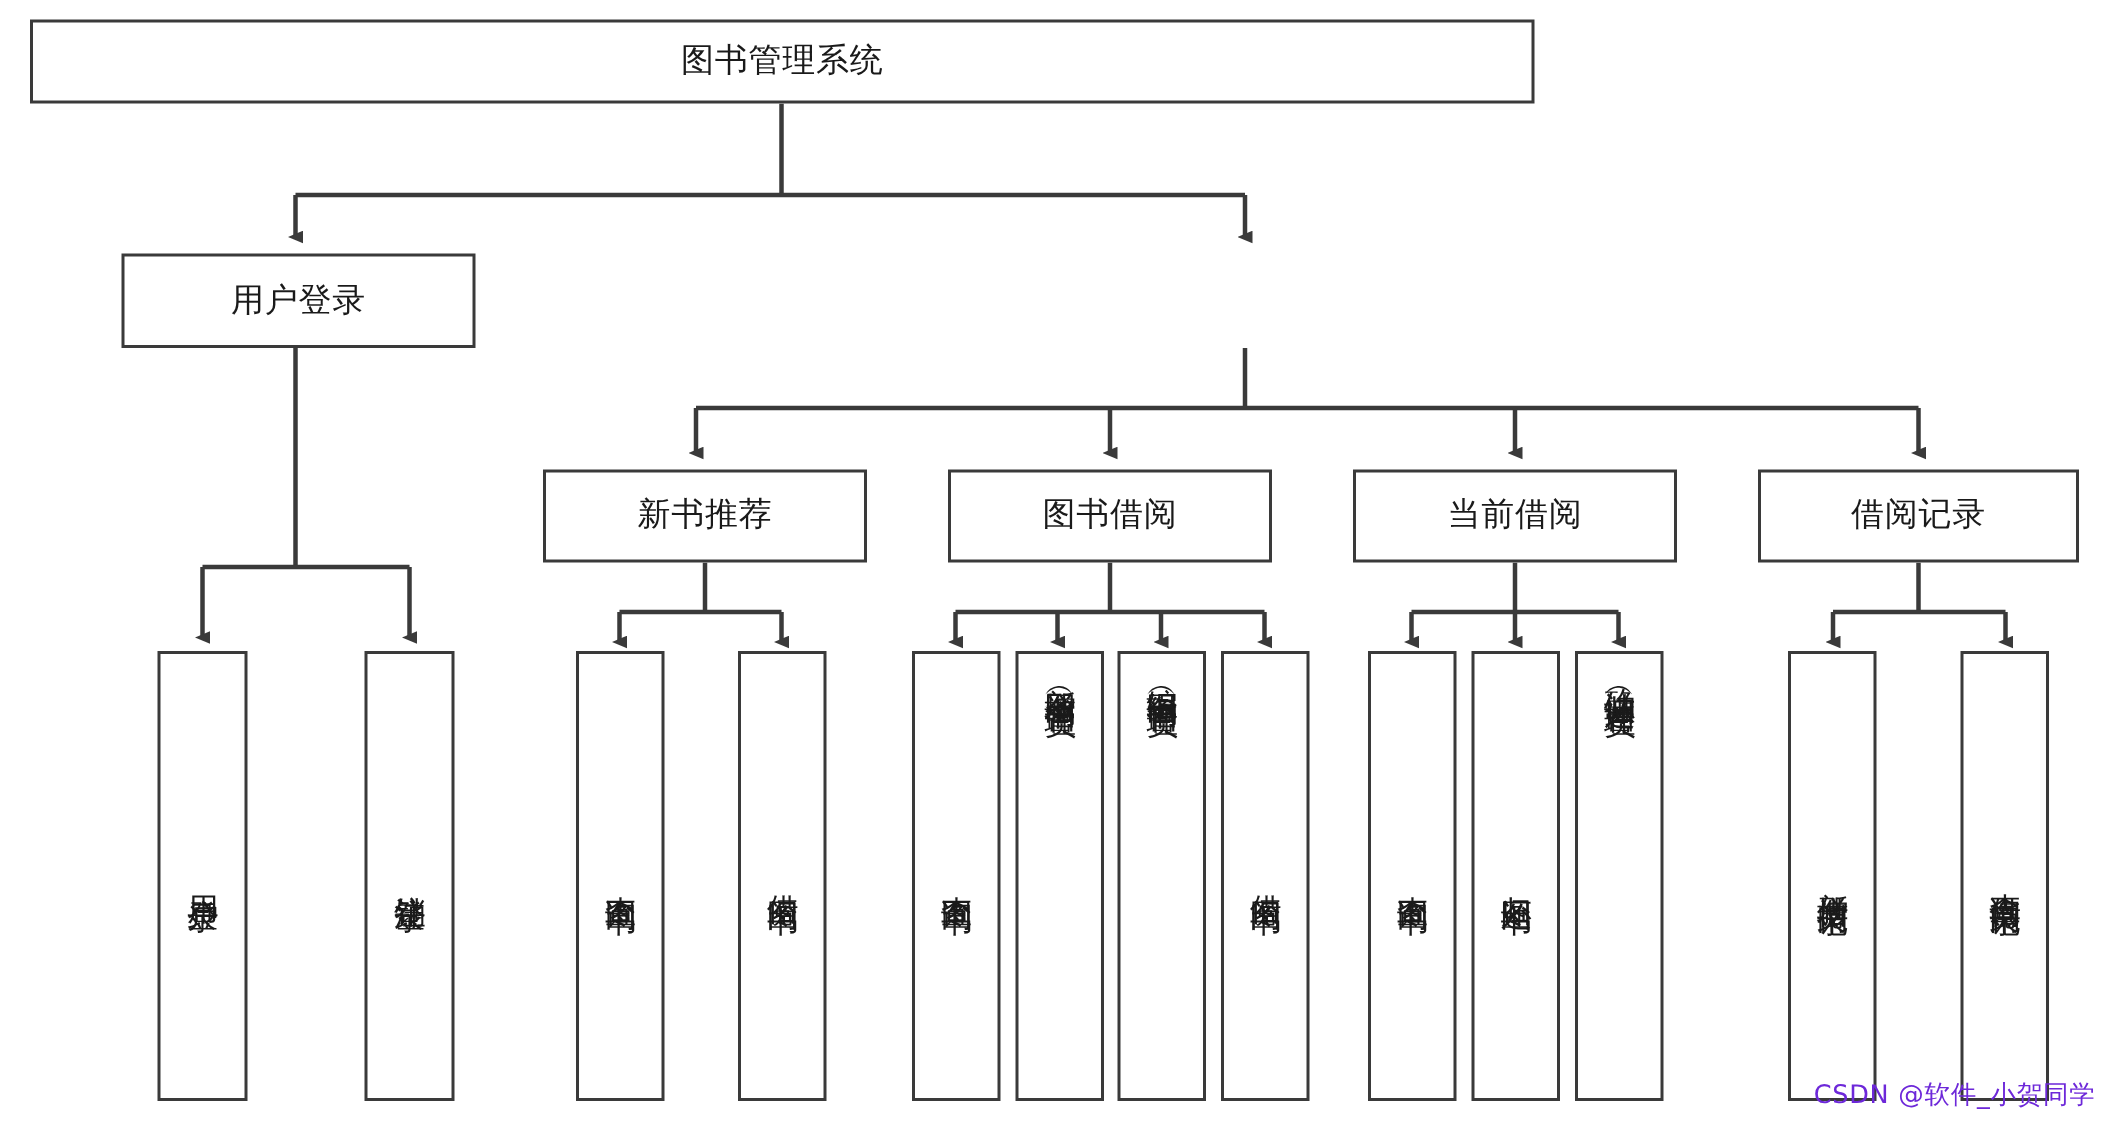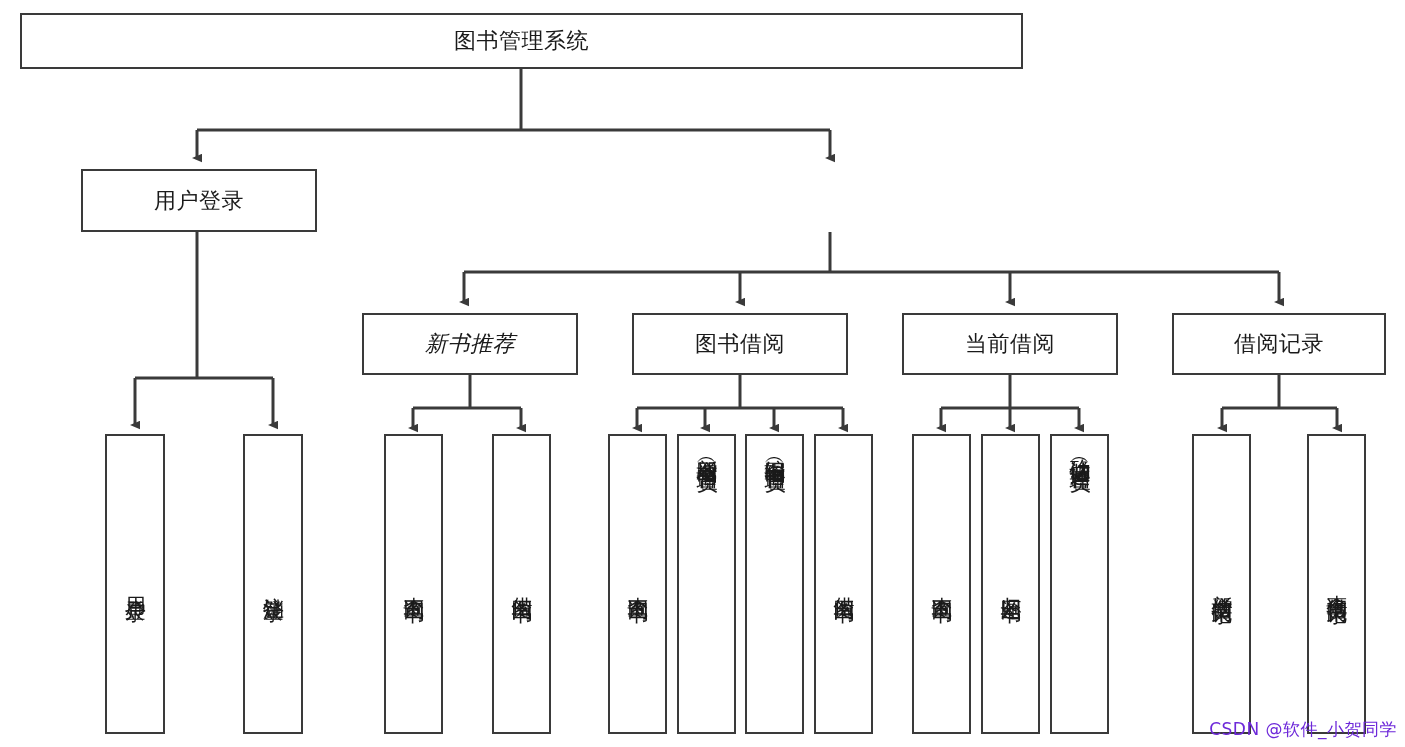--- a/index.html
+++ b/index.html
@@ -127,21 +127,21 @@
   </svg>
 
   <div class="node horiz" style="left:20px; top:13px; width:1003px; height:56px;">
     <span class="label">图书管理系统</span>
   </div>
 
   <div class="node horiz" style="left:81px; top:169px; width:236px; height:63px;">
     <span class="label">用户登录</span>
   </div>
 
-  <div class="node horiz" style="left:362px; top:313px; width:216px; height:62px;font-style:italic;">
+  <div class="node horiz" style="left:362px; top:313px; width:216px; height:62px;">
     <span class="label">新书推荐</span>
   </div>
   <div class="node horiz" style="left:902px; top:313px; width:216px; height:62px;">
     <span class="label">当前借阅</span>
   </div>
   <div class="node horiz" style="left:632px; top:313px; width:216px; height:62px;">
     <span class="label">图书借阅</span>
   </div>
   <div class="node horiz" style="left:1172px; top:313px; width:214px; height:62px;">
     <span class="label">借阅记录</span>

